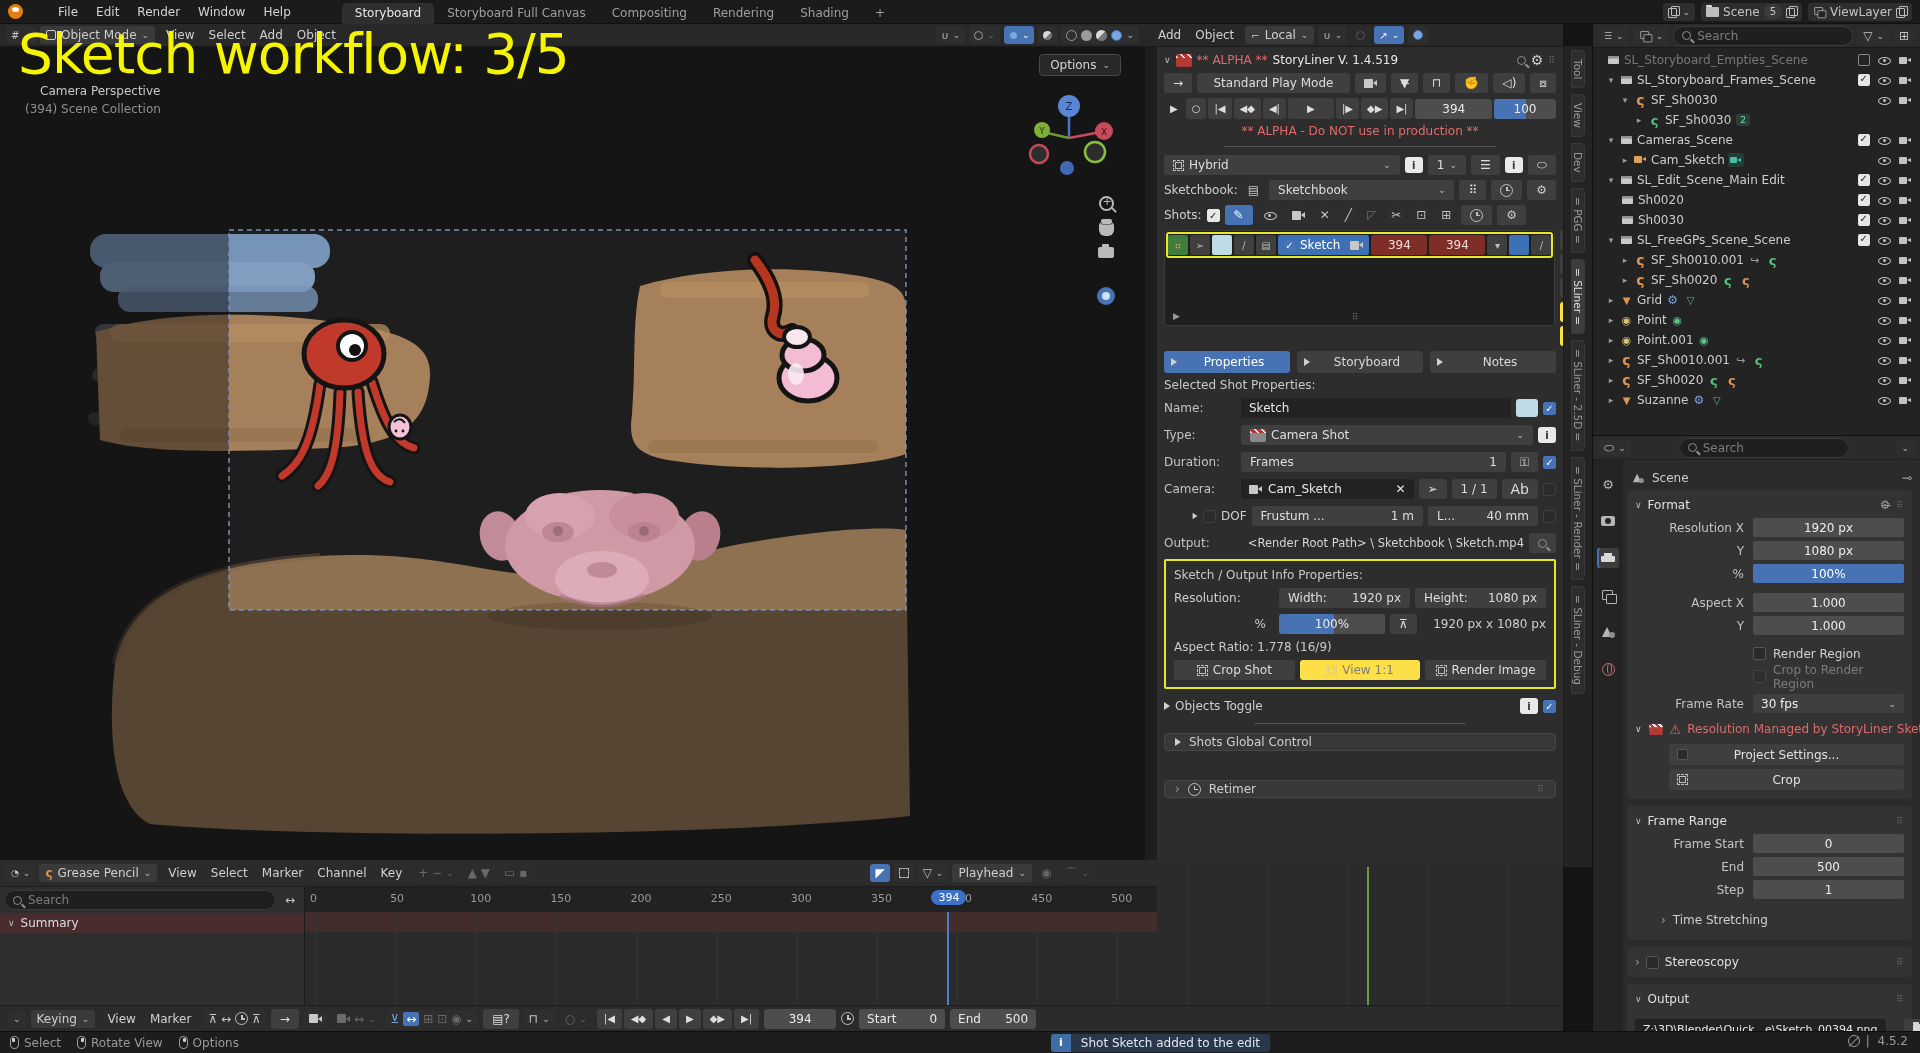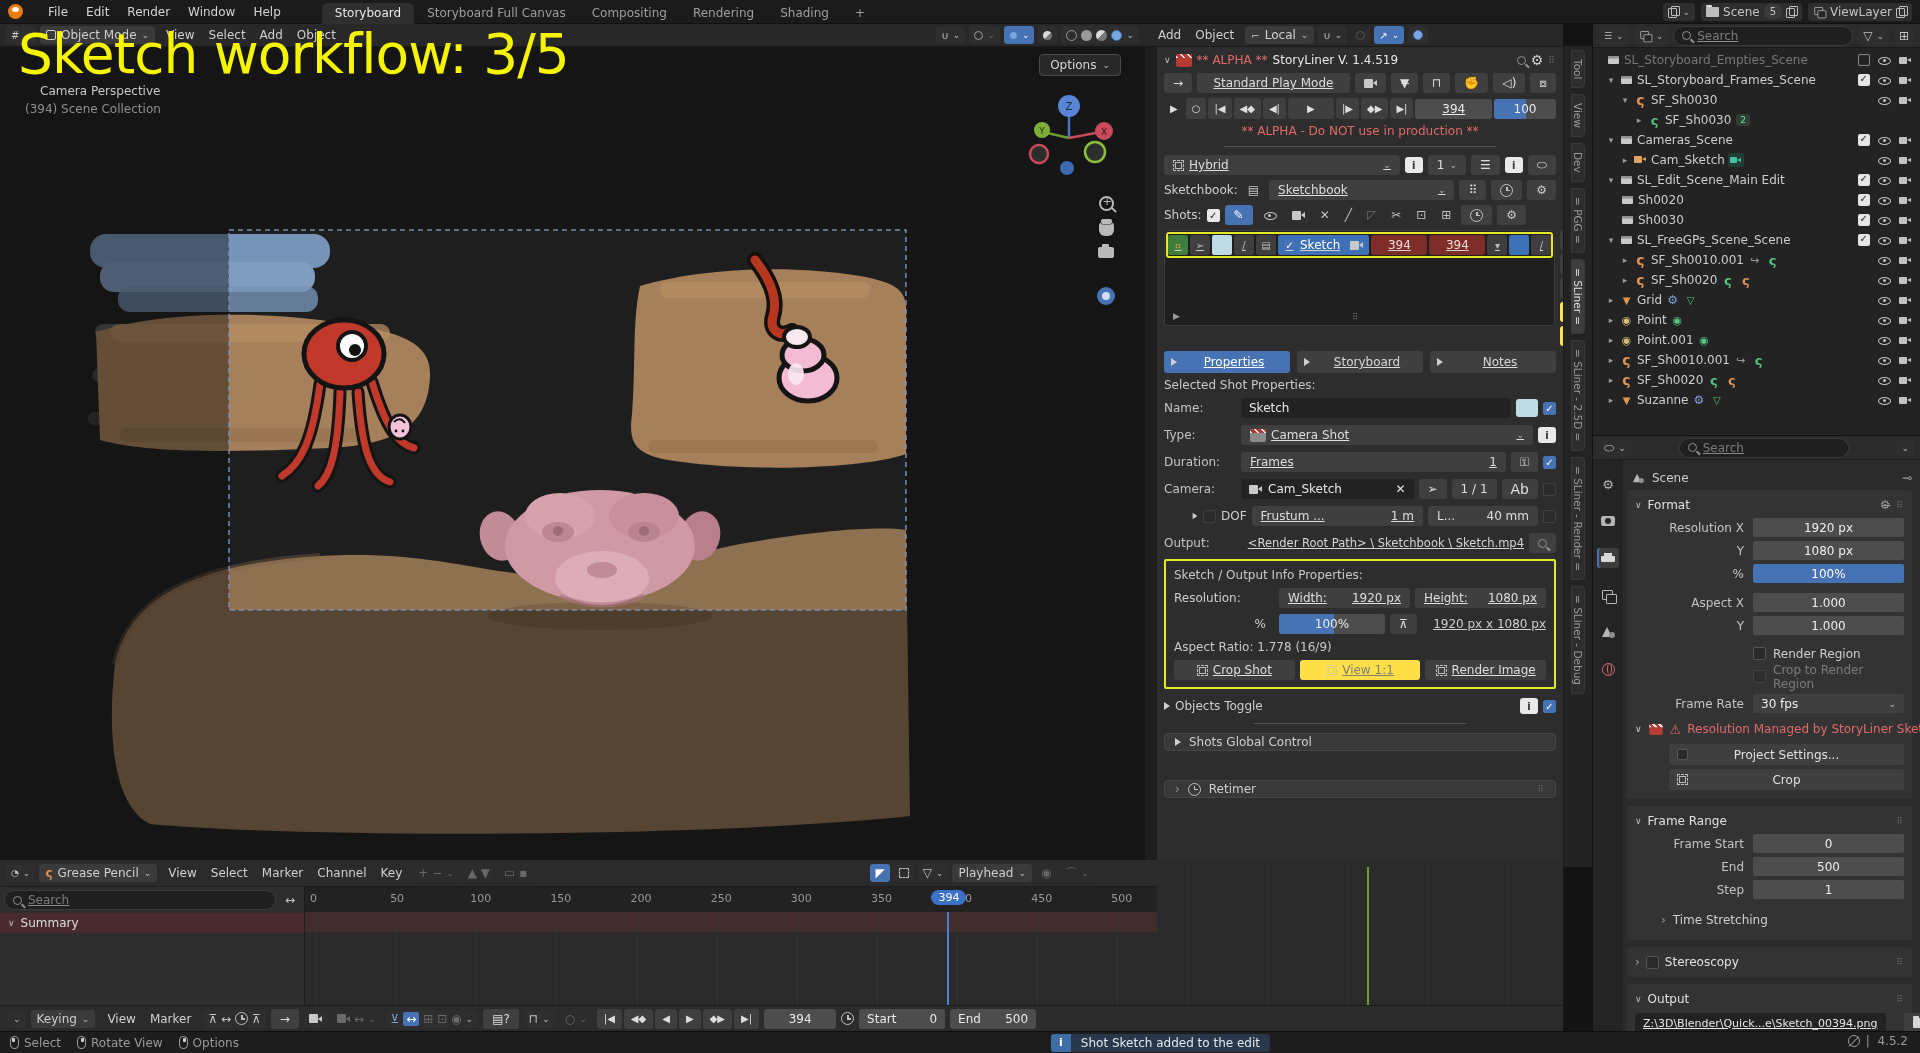--- a/index.html
+++ b/index.html
@@ -1,21 +1,21 @@
 <!DOCTYPE html>
 <html><head>
 <meta charset="utf-8">
 <style>
   * { margin:0; padding:0; box-sizing:border-box; }
   html,body { width:1920px; height:1053px; background:#141414; overflow:hidden;
     font-family:"DejaVu Sans", sans-serif; font-size:12px; color:#cfcfcf; }
   #app { position:relative; width:1920px; height:1053px; }
   .abs { position:absolute; }
   .row { display:flex; align-items:center; }
-  .grow { flex:1;text-decoration:underline; }
+  .grow { flex:1; }
 
   
   .btn { background:#3f3f3f; border-radius:3px; height:20px; padding:0 9px;
     display:inline-flex; align-items:center; justify-content:center; color:#dedede; gap:5px; }
   .btn.dim { color:#7d7d7d; background:#fde047; }
   .btn.blue { background:#4772b3; color:#fff; }
   .chip { background:#2e2e2e; border-radius:3px; height:18px; padding:0 5px;
     display:inline-flex; align-items:center; gap:4px; color:#c5c5c5; }
   .field { background:#4d4d4d; border-radius:3px; height:20px; padding:0 8px;
     display:inline-flex; align-items:center; justify-content:center; color:#eaeaea; }
@@ -58,21 +58,21 @@
   .cam-i { width:14px; height:13px; position:relative; display:inline-block; flex:none; }
   .cam-i::before { content:""; position:absolute; left:1px; top:3px; width:8px; height:7px; background:#c3c3c3; border-radius:1px; }
   .cam-i::after { content:""; position:absolute; left:9px; top:4px; border-right:4px solid #c3c3c3;
     border-top:2.5px solid transparent; border-bottom:2.5px solid transparent; }
   .dimmed { opacity:.4; }
   .info-chip { background:#e9e9e9; color:#333; border-radius:3px; width:18px; height:16px;
     display:inline-flex; align-items:center; justify-content:center; font-weight:bold; font-size:10px; flex:none; }
 
   
   #menubar { left:0; top:0; width:1920px; height:24px; background:#1b1b1b; display:flex; align-items:center;
-    border-bottom:1px solid #101010; padding:0 8px; gap:10px; }
+    border-bottom:1px solid #101010; padding:0 8px; gap:20px; }
   .blender-logo { width:15px; height:15px; border-radius:50%; background:#e87d0d; position:relative; margin-right:6px; flex:none;}
   .blender-logo::after { content:""; position:absolute; left:4px; top:3px; width:7px; height:5px; border-radius:50%; background:#fff; }
   .menu-item { padding:0 9px; height:20px; display:inline-flex; align-items:center; color:#d4d4d4; border-radius:3px; }
   #ws-tabs { display:flex; margin-left:22px; height:24px; align-items:flex-end; }
   .ws-tab { padding:3px 13px 4px; color:#9f9f9f; font-size:12px; border-radius:5px 5px 0 0; }
   .ws-tab.active { background:#2f2f2f; color:#e8e8e8; }
   #menubar-right { margin-left:auto; display:flex; align-items:center; gap:6px; color:#bdbdbd; }
   .scene-badge { background:#3a3a3a; border-radius:7px; padding:0 6px; height:15px; display:inline-flex; align-items:center; font-size:10px;}
 
   
@@ -1191,21 +1191,21 @@
         </div>
       </div>
 
       <div class="p-panel">
         <div class="p-panel-hdr">
           <span class="caret">∨</span>
             <span>Output</span>
           <span class="grow"></span>
             <span class="drag-dots">⠿</span>
         </div>
-        <div class="row" style="gap:18px;margin-top:4px">
+        <div class="row" style="gap:18px;margin-top:10px">
           <span class="dark-input grow" style="font-size:11px">Z:\3D\Blender\Quick...e\Sketch_00394.png</span>
           <span class="btn">
               <span class="ic-folder"></span>
             </span>
         </div>
 
       </div>
     </div>
   </div>
 

